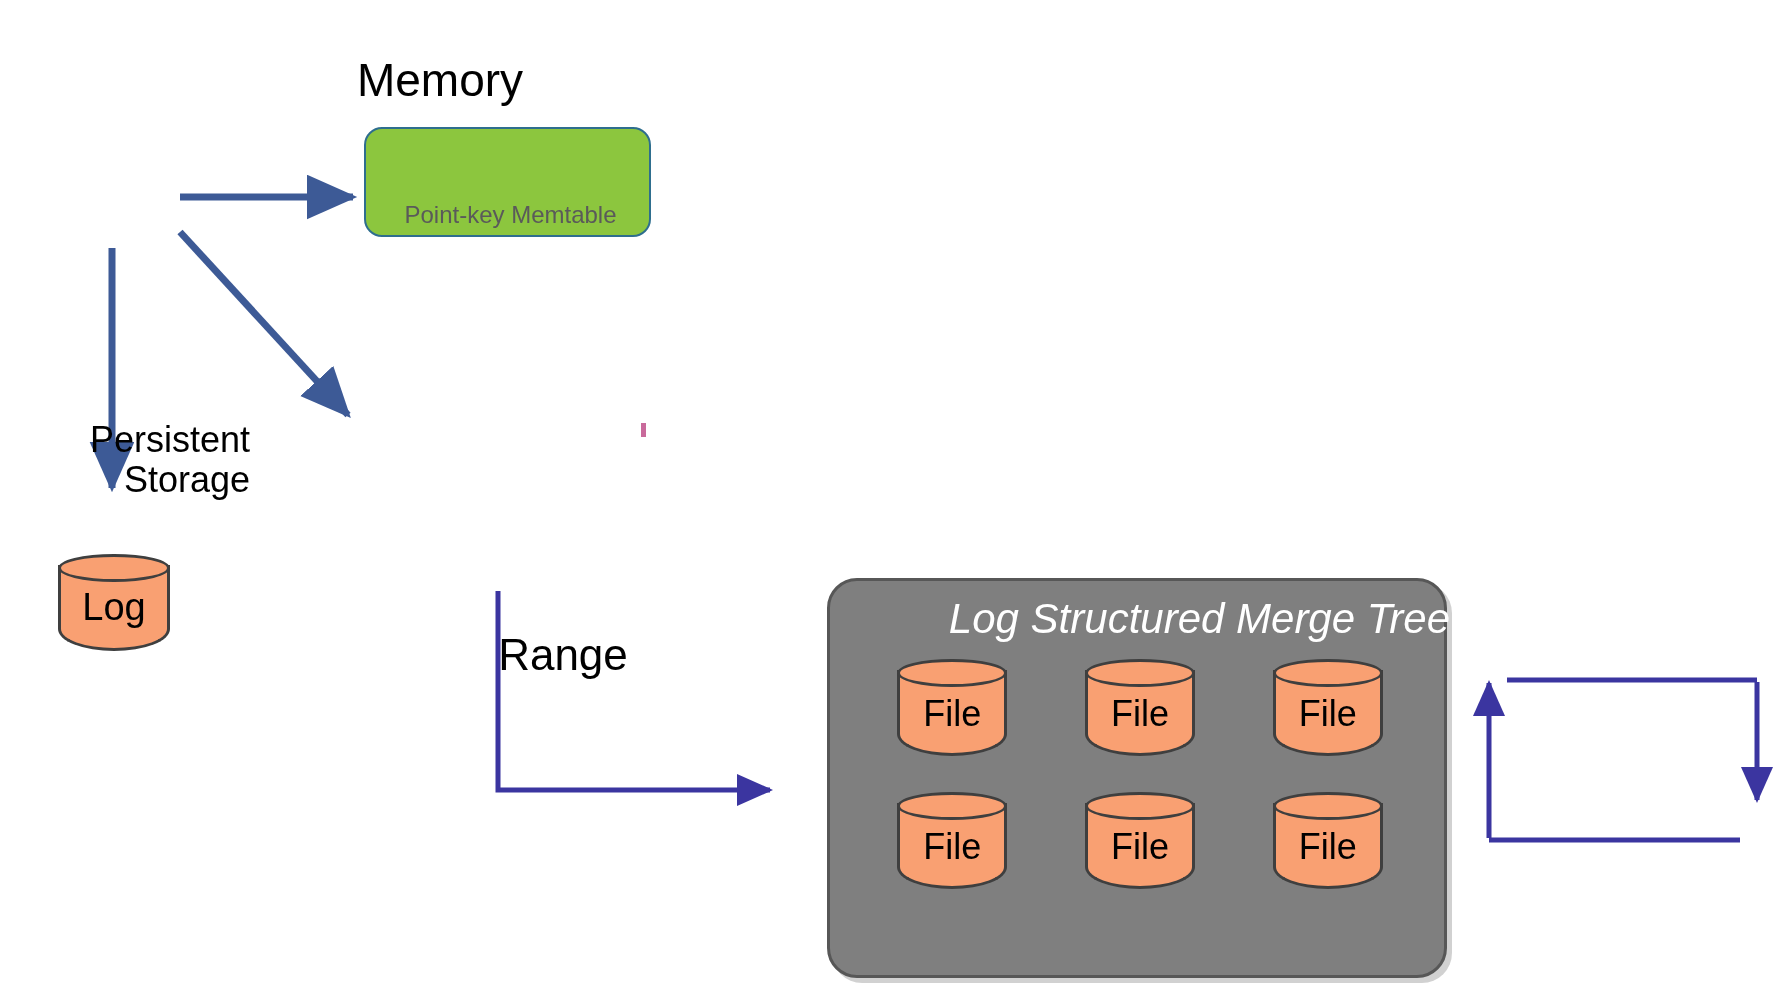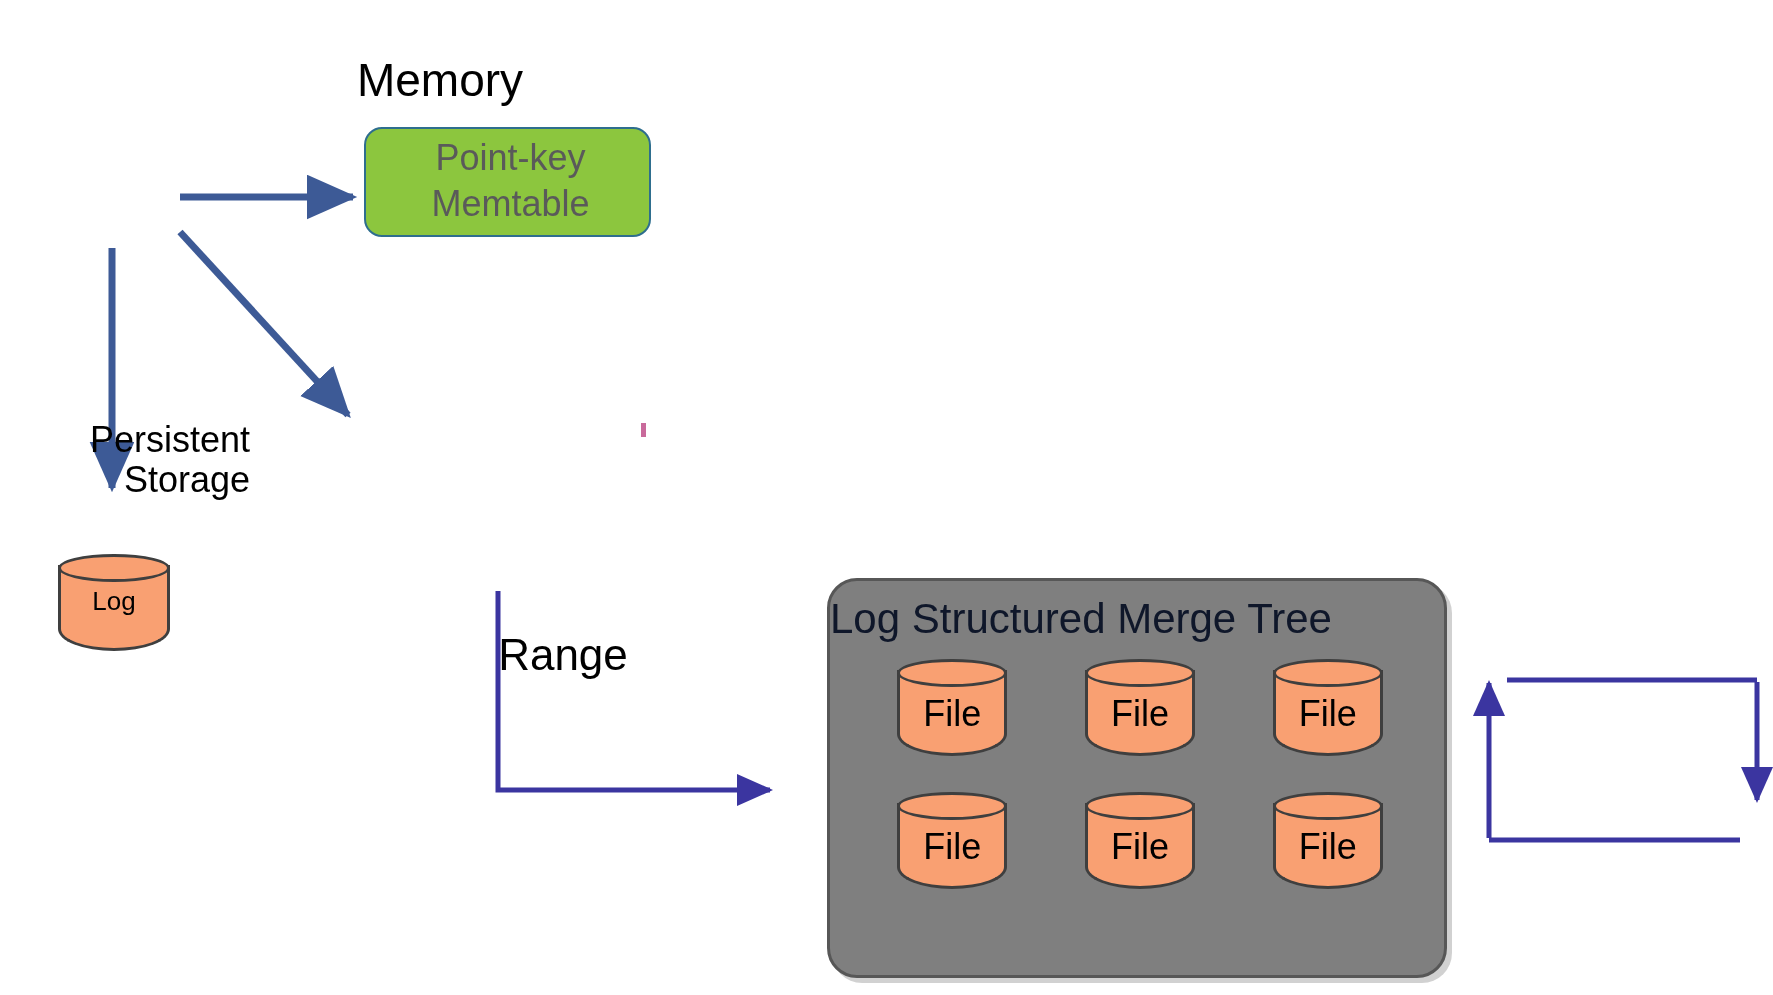--- a/index.html
+++ b/index.html
@@ -61,24 +61,24 @@
   }
 
   
   .memtable {
     position: absolute;
     box-sizing: border-box;
     background: #8CC63E;
     border: 2px solid #2E6E8E;
     border-radius: 18px;
     color: #5A5A5A;
-    font-size: 36px;
+    font-size: 24px;
     line-height: 1.28;
     display: flex;
-    align-items: center;
+    align-items: flex-end;
     justify-content: center;
     text-align: center;
     padding: 2px 6px 4px 12px;
   }
   #memtable-point-key {
     left: 364px; top: 127px; width: 287px; height: 110px;
   }
   #memtable-range-tombstone {
     left: 361px; top: 364px; width: 287px; height: 110px;
   }
@@ -98,24 +98,25 @@
     box-sizing: border-box;
     background: #7F7F7F;
     border: 3px solid #575757;
     border-radius: 30px;
     box-shadow: 5px 5px 0 rgba(0,0,0,0.18);
   }
   #lsm-title {
     position: absolute;
     left: 0; top: 14px;
     width: 620px;
-    text-align: left;
+    text-align: right;
     font-size: 42px;
-    color: #0f172a;
+    color: #ffffff;
     white-space: nowrap;
+    font-style: italic;
   }
   .file-grid {
     position: absolute;
     left: 40px; top: 78px;
     width: 540px;
     display: grid;
     grid-template-columns: repeat(3, 1fr);
     grid-template-rows: repeat(2, 110px);
     row-gap: 53px;
     justify-items: center;
@@ -161,21 +162,21 @@
     white-space: nowrap;
   }
   .cyl.cyl-log {
     position: absolute;
     left: 58px; top: 554px;
     width: 112px; height: 108px;
   }
   .cyl.cyl-log .body,
   .cyl.cyl-log .top { width: 112px; }
   .cyl.cyl-log .body { border-bottom-left-radius: 56px 22px; border-bottom-right-radius: 56px 22px; }
-  .cyl.cyl-log .cap-label { width: 112px; font-size: 26px; top: 32px; }
+  .cyl.cyl-log .cap-label { width: 112px; font-size: 38px; top: 32px; }
 </style>
 </head>
 <body>
 
 <div id="canvas">
 
   <svg id="edges" viewBox="0 0 1773 995" width="1773" height="995" xmlns="http://www.w3.org/2000/svg">
     <defs>
       <marker id="ah-write" markerWidth="9" markerHeight="9" refX="6.6" refY="3.2" orient="auto" markerUnits="strokeWidth">
         <path d="M0,0 L7.2,3.2 L0,6.4 z" fill="#3D5A96"></path>

